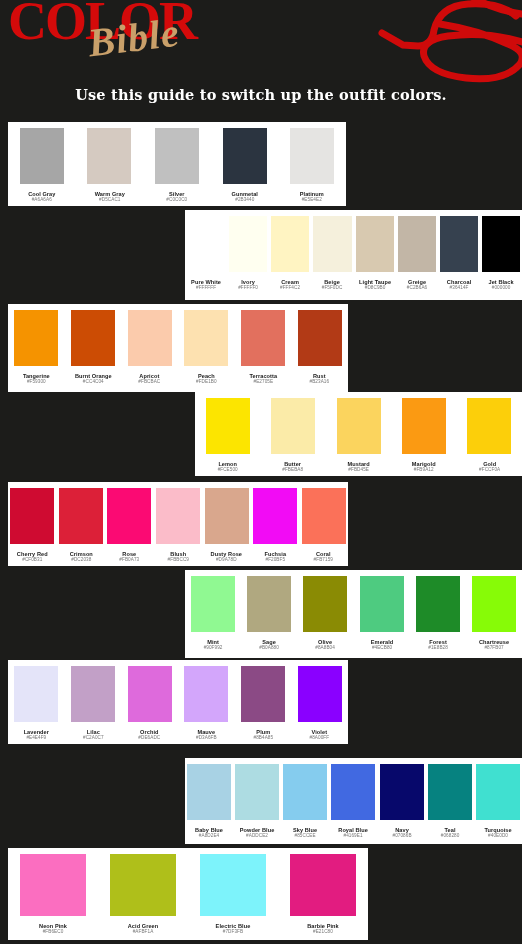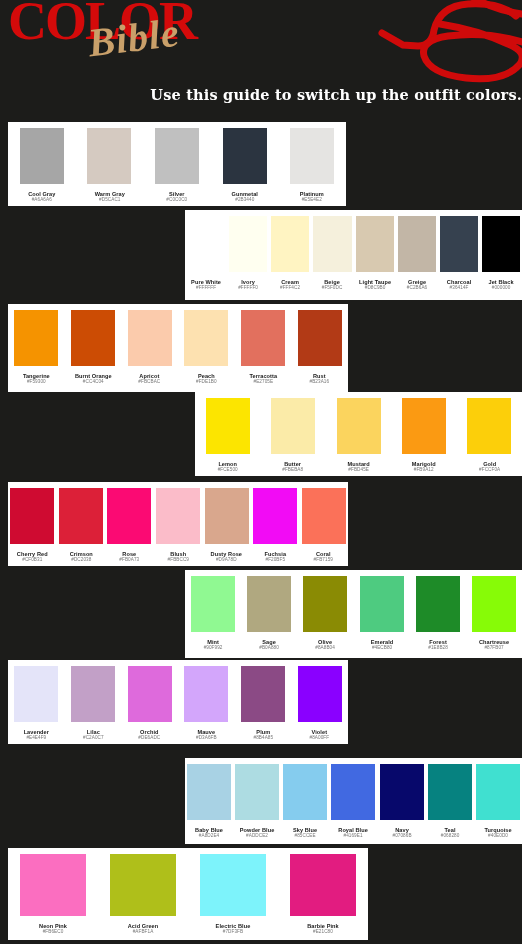--- a/index.html
+++ b/index.html
@@ -26,21 +26,21 @@
   .logo-script {
     position:absolute; left:88px; top:18px;
     font-family:"Liberation Serif", serif;
     font-style:italic; font-weight:700; font-size:40px;
     color:#c9a06a; line-height:1;
     transform:rotate(-7deg);
     letter-spacing:1px;
   }
   .tagline {
     position:absolute; left:0; top:86px; width:522px;
-    text-align:right; color:#ffffff;
+    text-align:center; color:#ffffff;
     font-family:"DejaVu Serif", serif;
     font-weight:700; font-size:14.5px; letter-spacing:.2px;
   }
 
   
   .rows { position:absolute; left:0; top:118px; width:522px; }
   .row-card {
     position:absolute;
     background:#ffffff;
     padding:6px 0 0 0;

